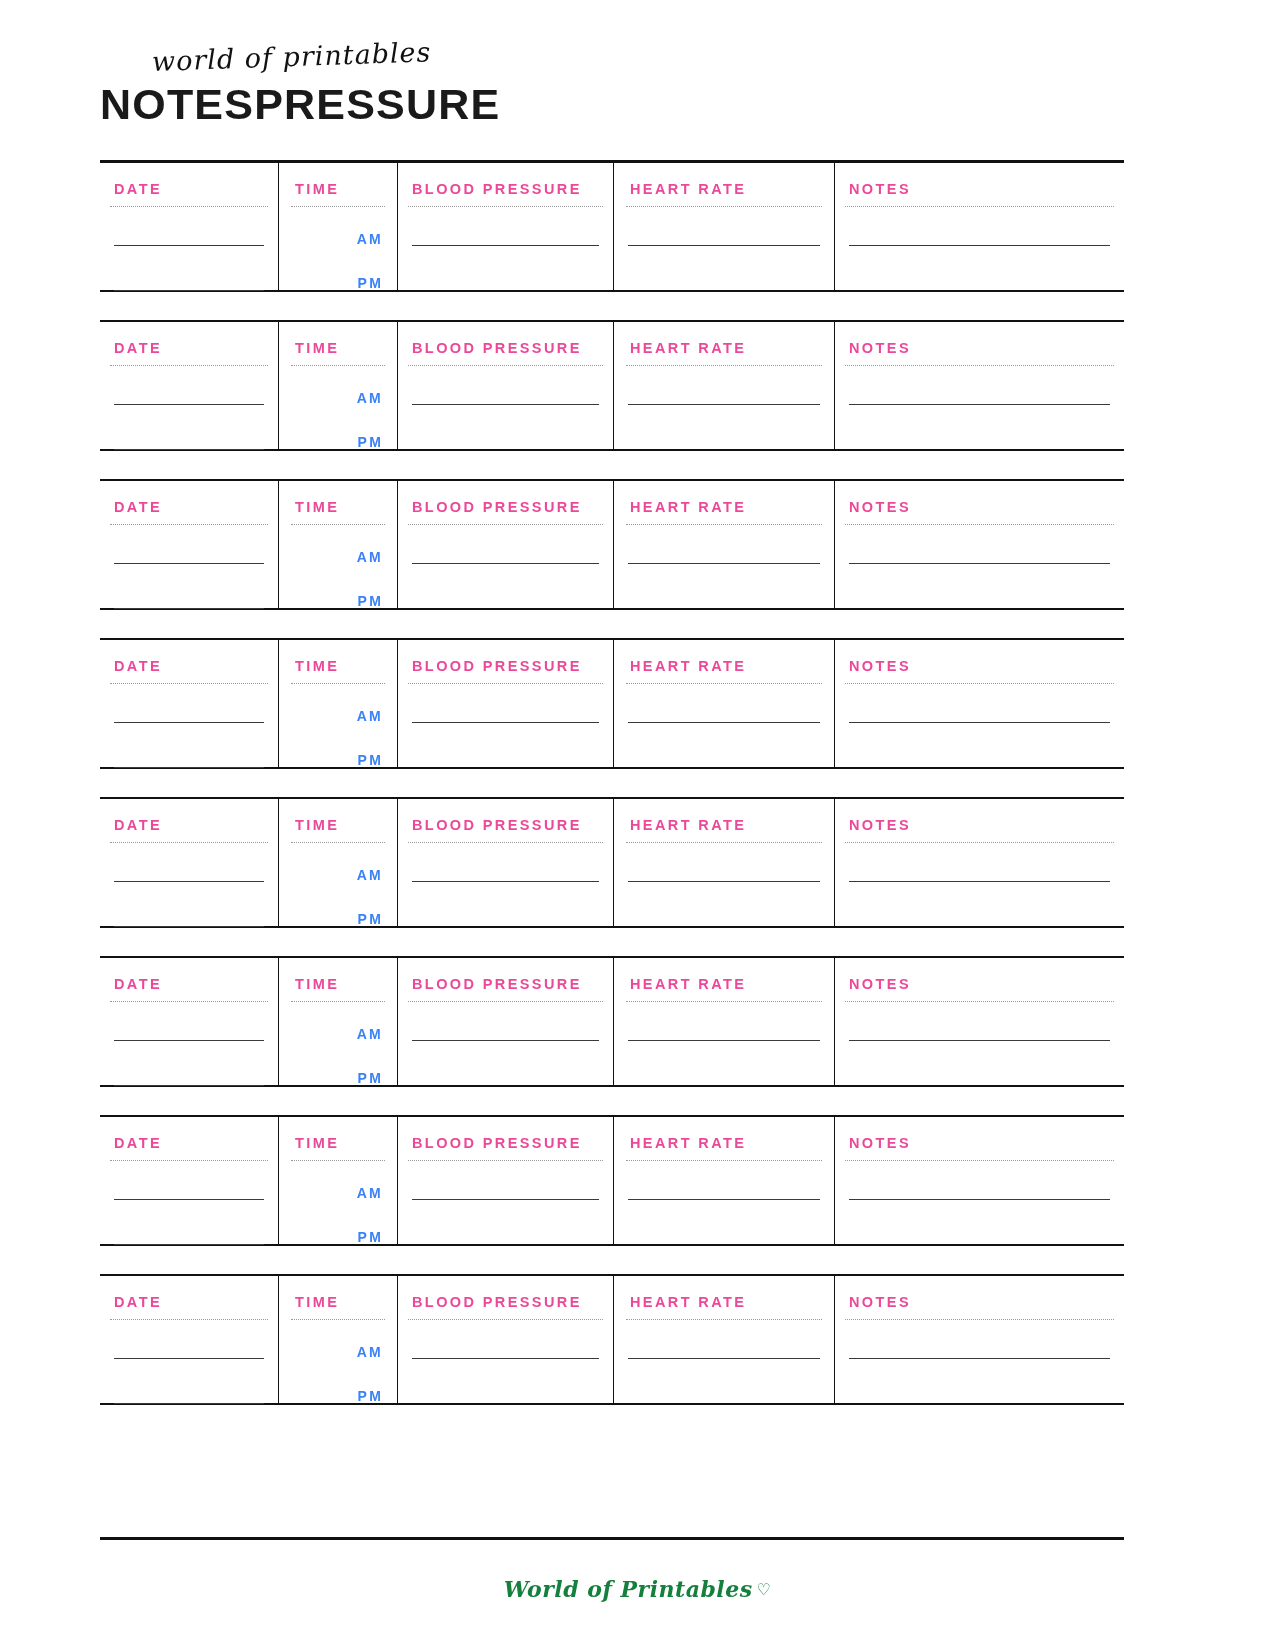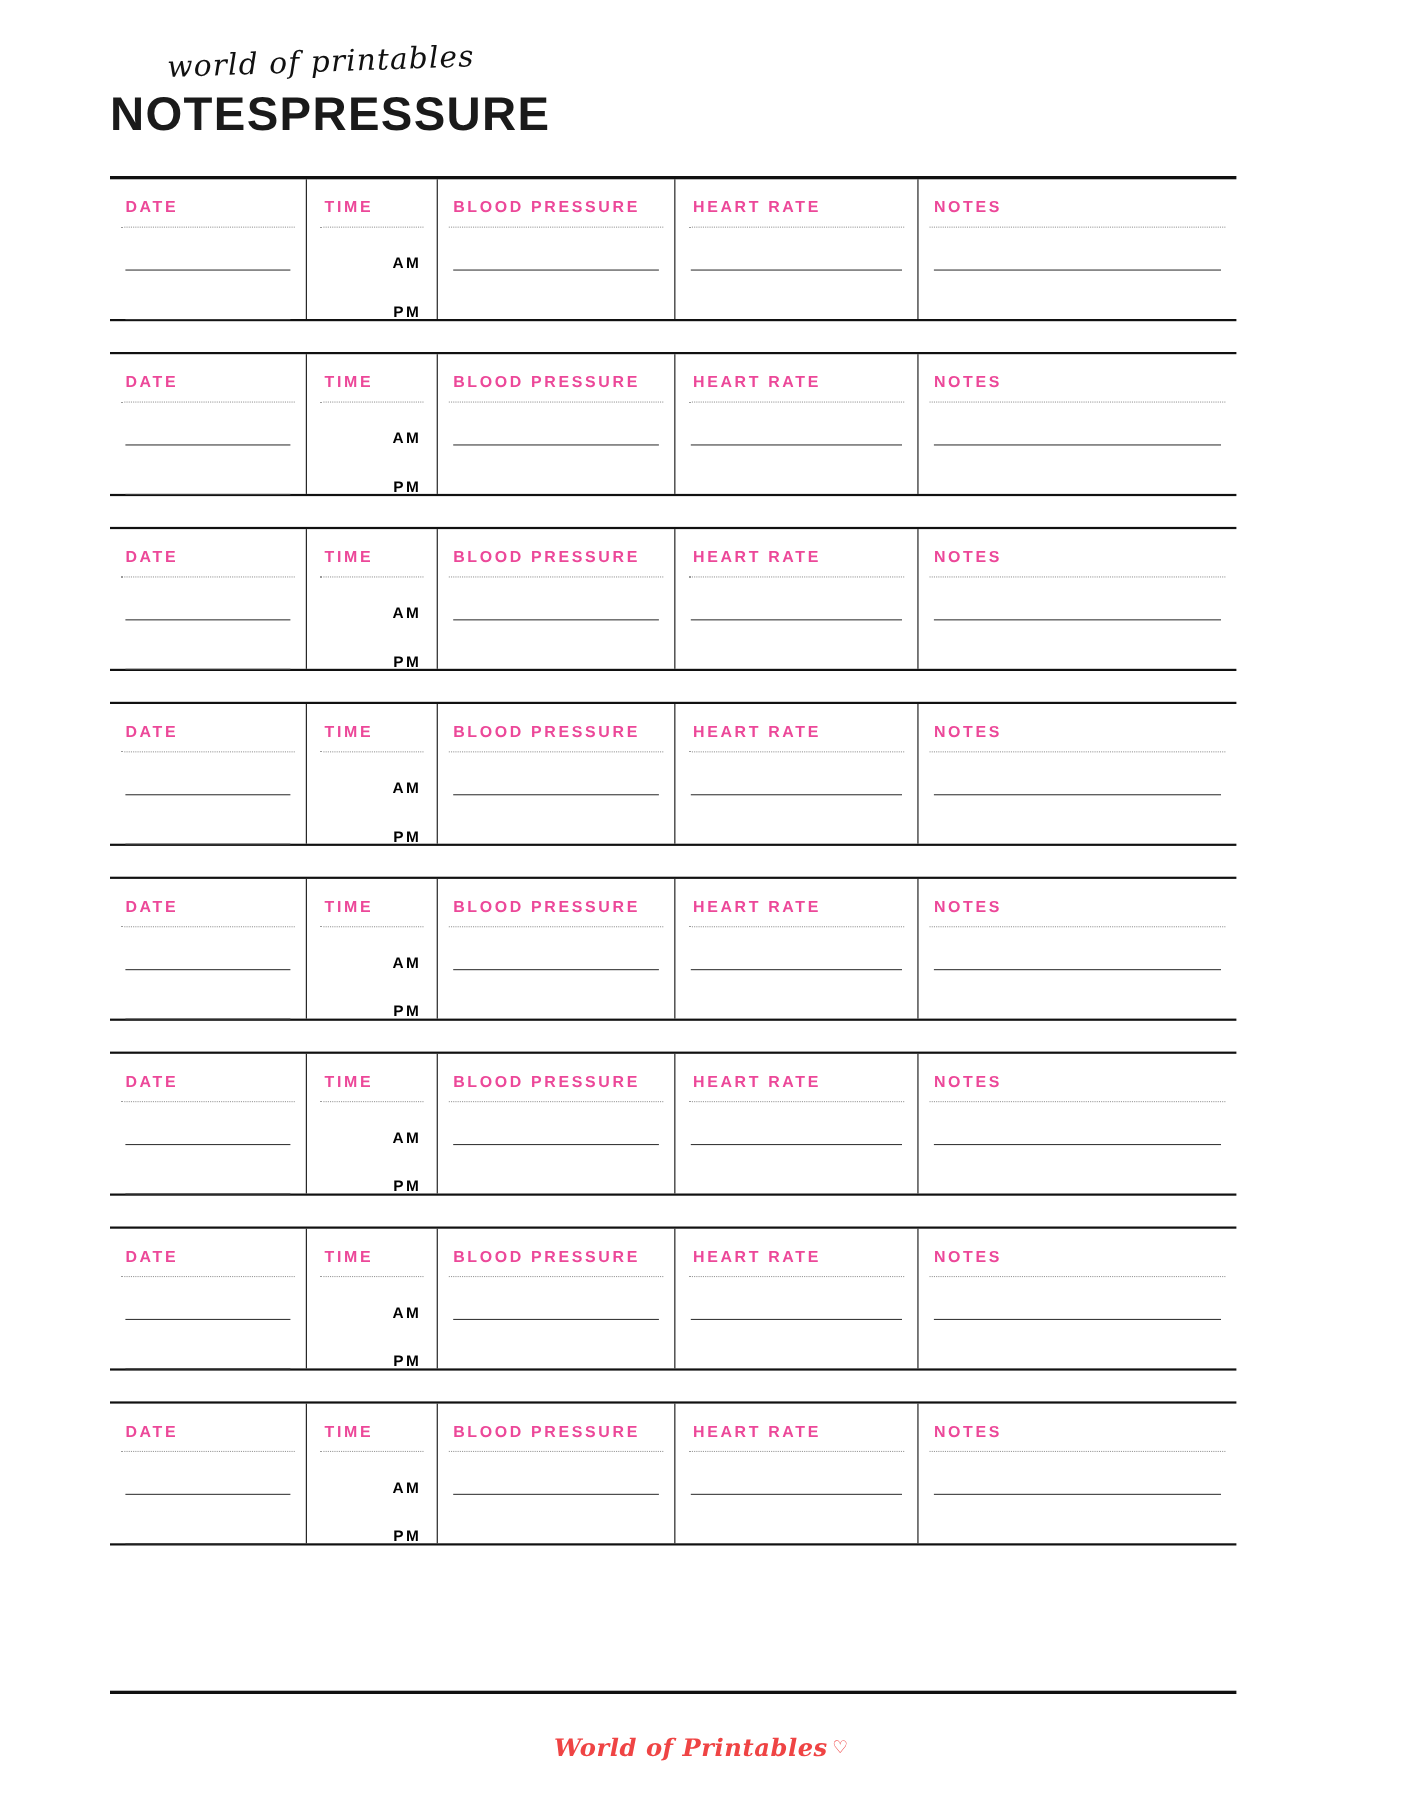--- a/index.html
+++ b/index.html
@@ -124,21 +124,21 @@
   .hr-line-1 { margin-top: 38px; }
   .notes-line-1 { margin-top: 38px; }
 
   
   .ampm {
     text-align: right;
     font-size: 14px;
     font-weight: 700;
     letter-spacing: 2.2px;
     padding-right: 14px;
-    color: #000000;
+    color: #3b82f6;
   }
   .am { margin-top: 24px; }
   .pm { margin-top: 28px; }
 
   
   .footer {
     position: absolute;
     left: 100px;
     right: 100px;
     bottom: 48px;
@@ -148,21 +148,21 @@
     width: 1024px;
   }
   .footer-brand {
     text-align: center;
     margin-top: 36px;
     font-family: "DejaVu Serif", serif;
     font-style: italic;
     font-weight: 700;
     font-size: 22px;
     letter-spacing: 0.5px;
-    color: #ef4444;
+    color: #15803d;
   }
   .footer-brand .heart {
     font-style: normal;
     font-size: 16px;
     margin-left: 4px;
     vertical-align: 2px;
   }
 </style>
 </head>
 <body>

